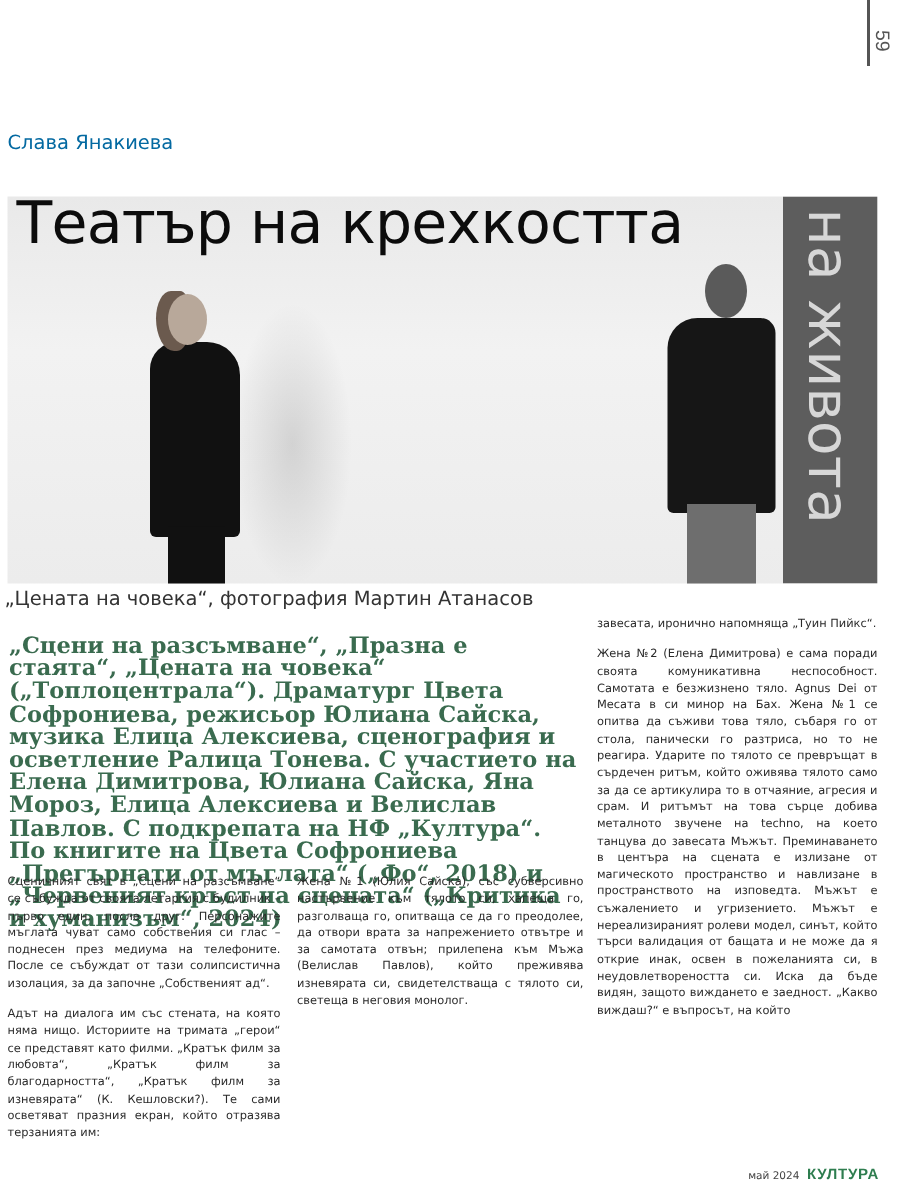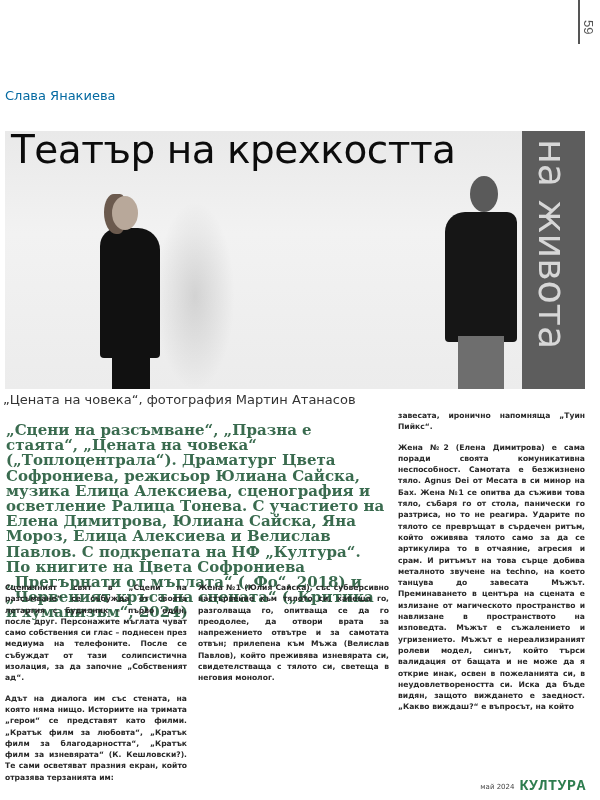--- a/index.html
+++ b/index.html
@@ -83,32 +83,32 @@
   .lead {
     position: absolute; left: 6px; top: 423px; width: 380px;
     font-family: "DejaVu Serif", serif; font-weight: bold;
     font-size: 15px; line-height: 15.2px; color: #3a6b4f;
   }
 
   .col {
     position: absolute; font-family: "DejaVu Sans", sans-serif;
     font-size: 7.6px; line-height: 11.3px; color: #2a2a2a; text-align: justify;
   }
-  .col p { margin-bottom: 9px; font-weight: bold; }
+  .col p { margin-bottom: 9px; }
   .col1 { left: 5px; top: 582px; width: 182px; }
   .col2 { left: 198px; top: 582px; width: 191px; }
   .col3 { left: 398px; top: 410px; width: 187px; }
 
   .footer {
     position: absolute; right: 14px; top: 778px; white-space: nowrap;
     display: flex; align-items: center; gap: 5px;
   }
   .footer .date { font-size: 7px; color: #444; }
   .footer .mag {
-    font-family: Liberation Mono, monospace; font-weight: bold; font-size: 15px;
+    font-family: Liberation Sans, sans-serif; font-weight: bold; font-size: 10px;
     color: #2e7d4f; letter-spacing: 0.5px;
   }
 </style>
 </head>
 <body>
 
 <div class="page-number">
   <span>59</span>
 </div>
 

